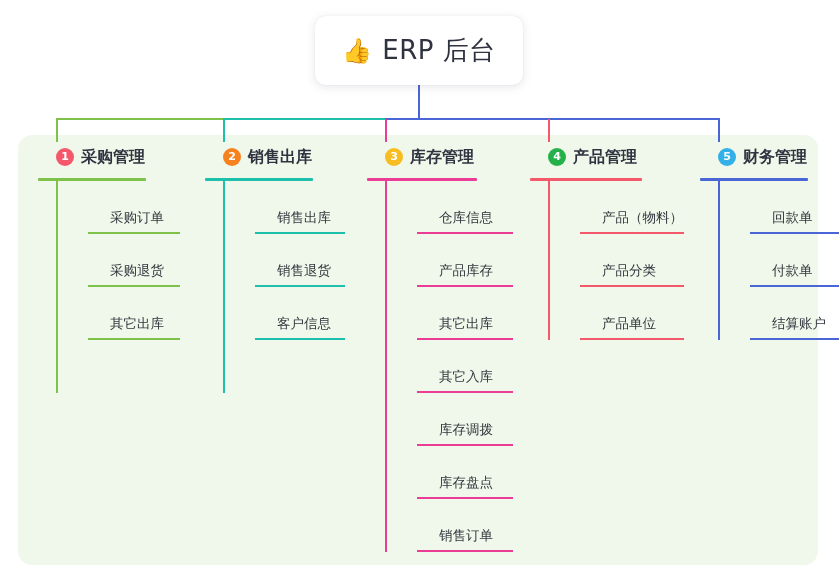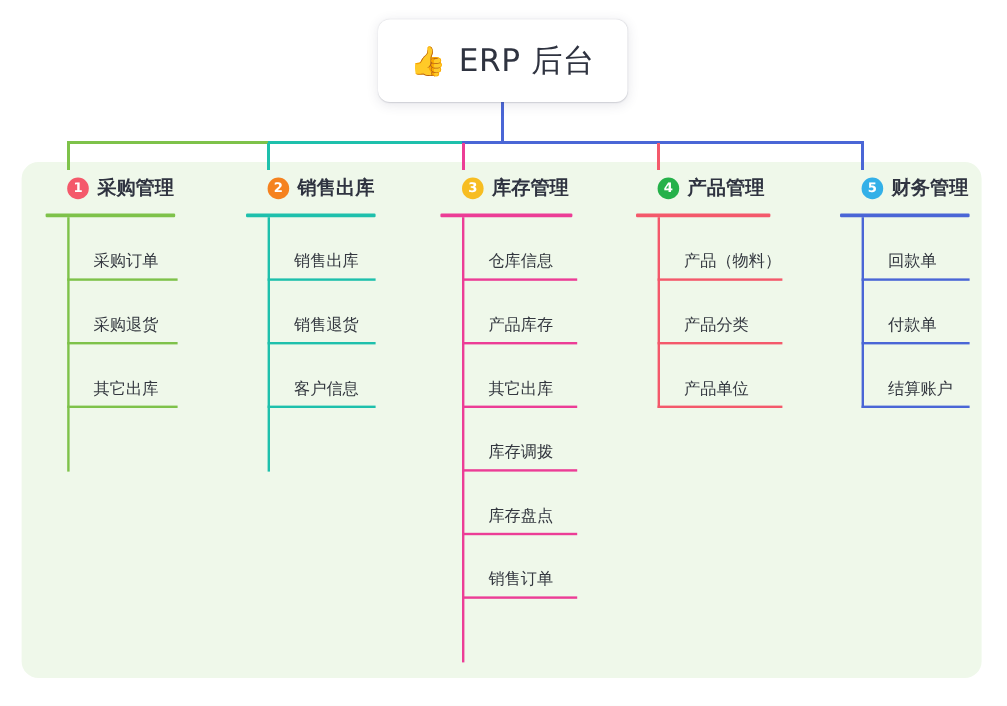--- a/index.html
+++ b/index.html
@@ -130,20 +130,21 @@
     left: 0;
     top: 0;
     width: 2px;
   }
   .leaf {
     position: relative;
     height: 53px;
     display: flex;
     align-items: flex-end;
     padding-left: 22px;
+    margin-left: 32px;
   }
   .leaf-label {
     font-size: 13.5px;
     color: #33373f;
     white-space: nowrap;
     padding-bottom: 7px;
   }
   .leaf-rule {
     position: absolute;
     left: 0;
@@ -236,20 +237,24 @@
           </div>
           <div class="leaf">
             <span class="leaf-label">产品库存</span>
             <div class="leaf-rule" style="background: rgb(236, 61, 150); width: 96px;"></div>
           </div>
           <div class="leaf">
             <span class="leaf-label">其它出库</span>
             <div class="leaf-rule" style="background: rgb(236, 61, 150); width: 96px;"></div>
           </div>
           <div class="leaf">
+            <span class="leaf-label">其它入库</span>
+            <div class="leaf-rule" style="background: rgb(236, 61, 150); width: 96px;"></div>
+          </div>
+          <div class="leaf">
             <span class="leaf-label">库存调拨</span>
             <div class="leaf-rule" style="background: rgb(236, 61, 150); width: 96px;"></div>
           </div>
           <div class="leaf">
             <span class="leaf-label">库存盘点</span>
             <div class="leaf-rule" style="background: rgb(236, 61, 150); width: 96px;"></div>
           </div>
           <div class="leaf">
             <span class="leaf-label">销售订单</span>
             <div class="leaf-rule" style="background: rgb(236, 61, 150); width: 96px;"></div>

